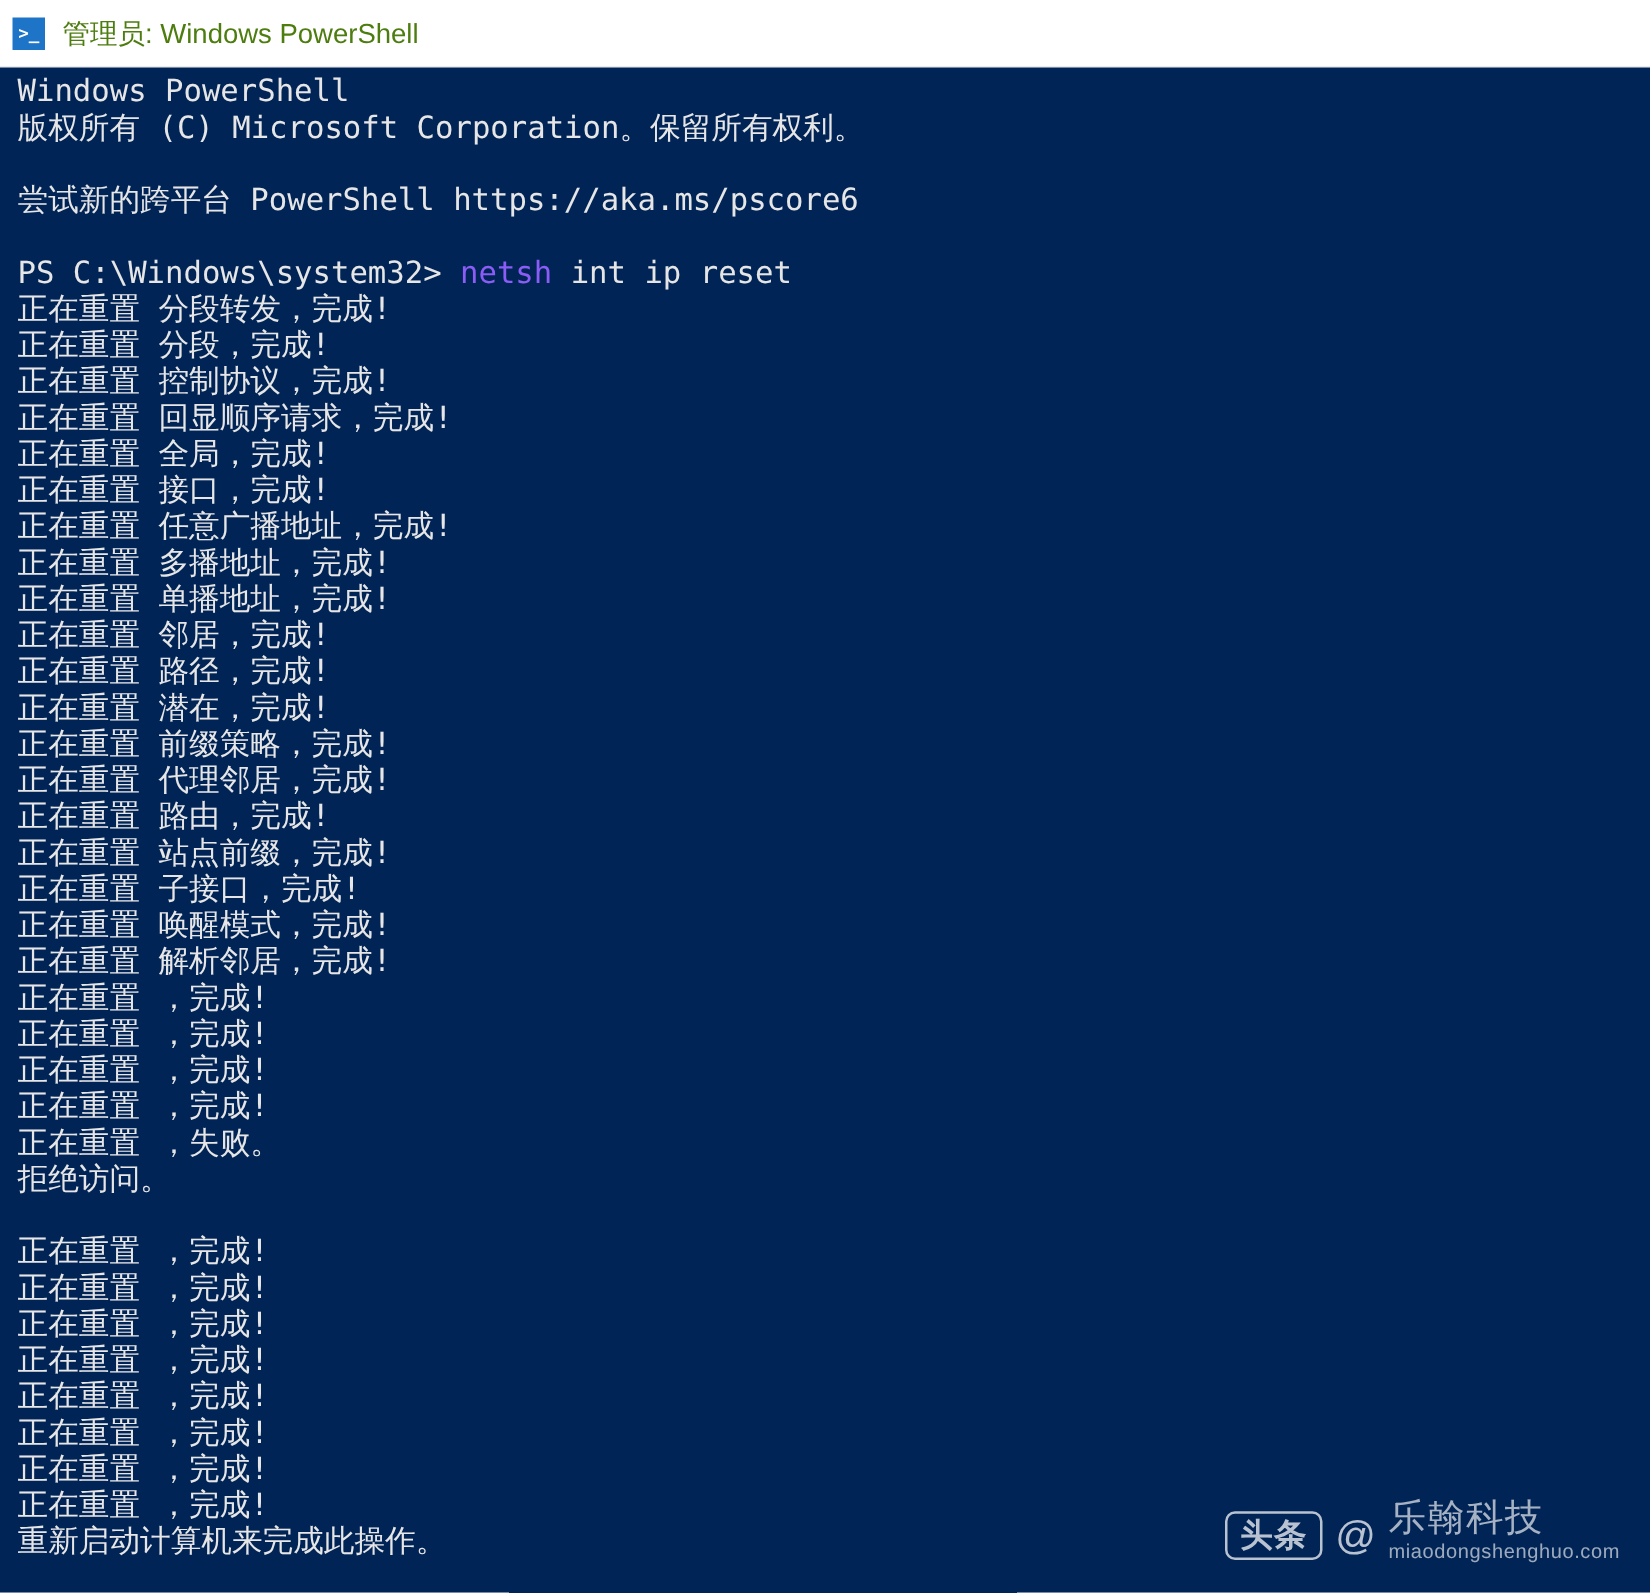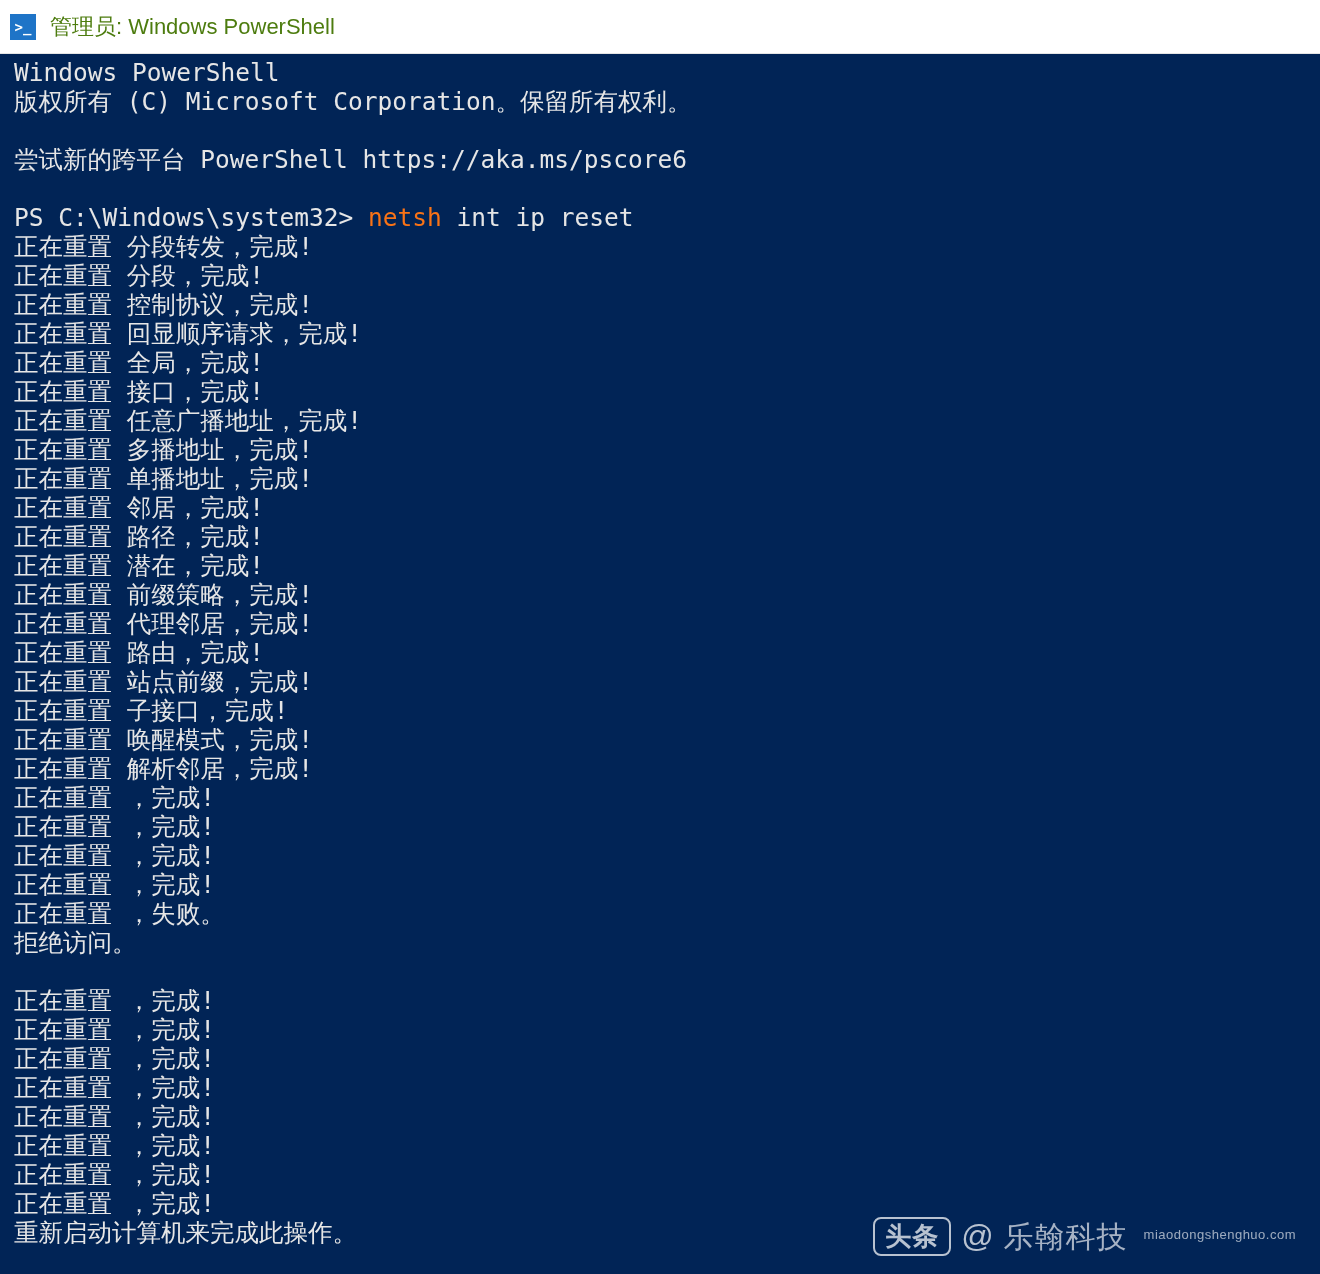--- a/index.html
+++ b/index.html
@@ -16,35 +16,35 @@
     font-family: Consolas, monospace;
   }
   .titlebar-text { font-size: 22px; color: #4d7c0f; }
   .terminal {
     flex: 1; background: #012456; color: #e6e6e6;
     font-family: "NSimSun", "SimSun", Consolas, "Lucida Console", monospace;
     font-size: 24.5px; line-height: 29px; padding: 4px 14px; position: relative;
     white-space: pre; overflow: hidden;
   }
   .prompt-line { color: #e6e6e6; }
-  .cmd-hl { color: #f97316; }
+  .cmd-hl { color: #8b5cf6; }
   .cmd-rest { color: #e5e5e5; }
   .watermark {
     position: absolute; right: 24px; bottom: 18px; display: flex;
     align-items: center; gap: 10px; opacity: 0.72; color: #fff;
     font-family: "Microsoft YaHei", sans-serif;
   }
   .wm-badge {
     border: 2.5px solid #fff; border-radius: 8px; padding: 3px 10px;
     font-size: 26px; font-weight: 600; letter-spacing: 1px;
   }
   .wm-at { font-size: 32px; }
-  .wm-right { display: flex; align-items: flex-start; gap: 16px; }
+  .wm-right { display: flex; flex-direction: column; align-items: flex-start; }
   .wm-name { font-size: 30px; font-weight: 400; letter-spacing: 1px; opacity: 0.9; }
-  .wm-sub  { font-size: 13px; opacity: 0.85; letter-spacing: 0.5px; margin-top: -2px; }
+  .wm-sub  { font-size: 16px; opacity: 0.85; letter-spacing: 0.5px; margin-top: -2px; }
 </style>
 </head>
 <body>
 
 <div class="window">
 
   <div class="titlebar">
     <div class="titlebar-icon">&gt;_</div>
     <div class="titlebar-text">管理员: Windows PowerShell</div>
   </div>

